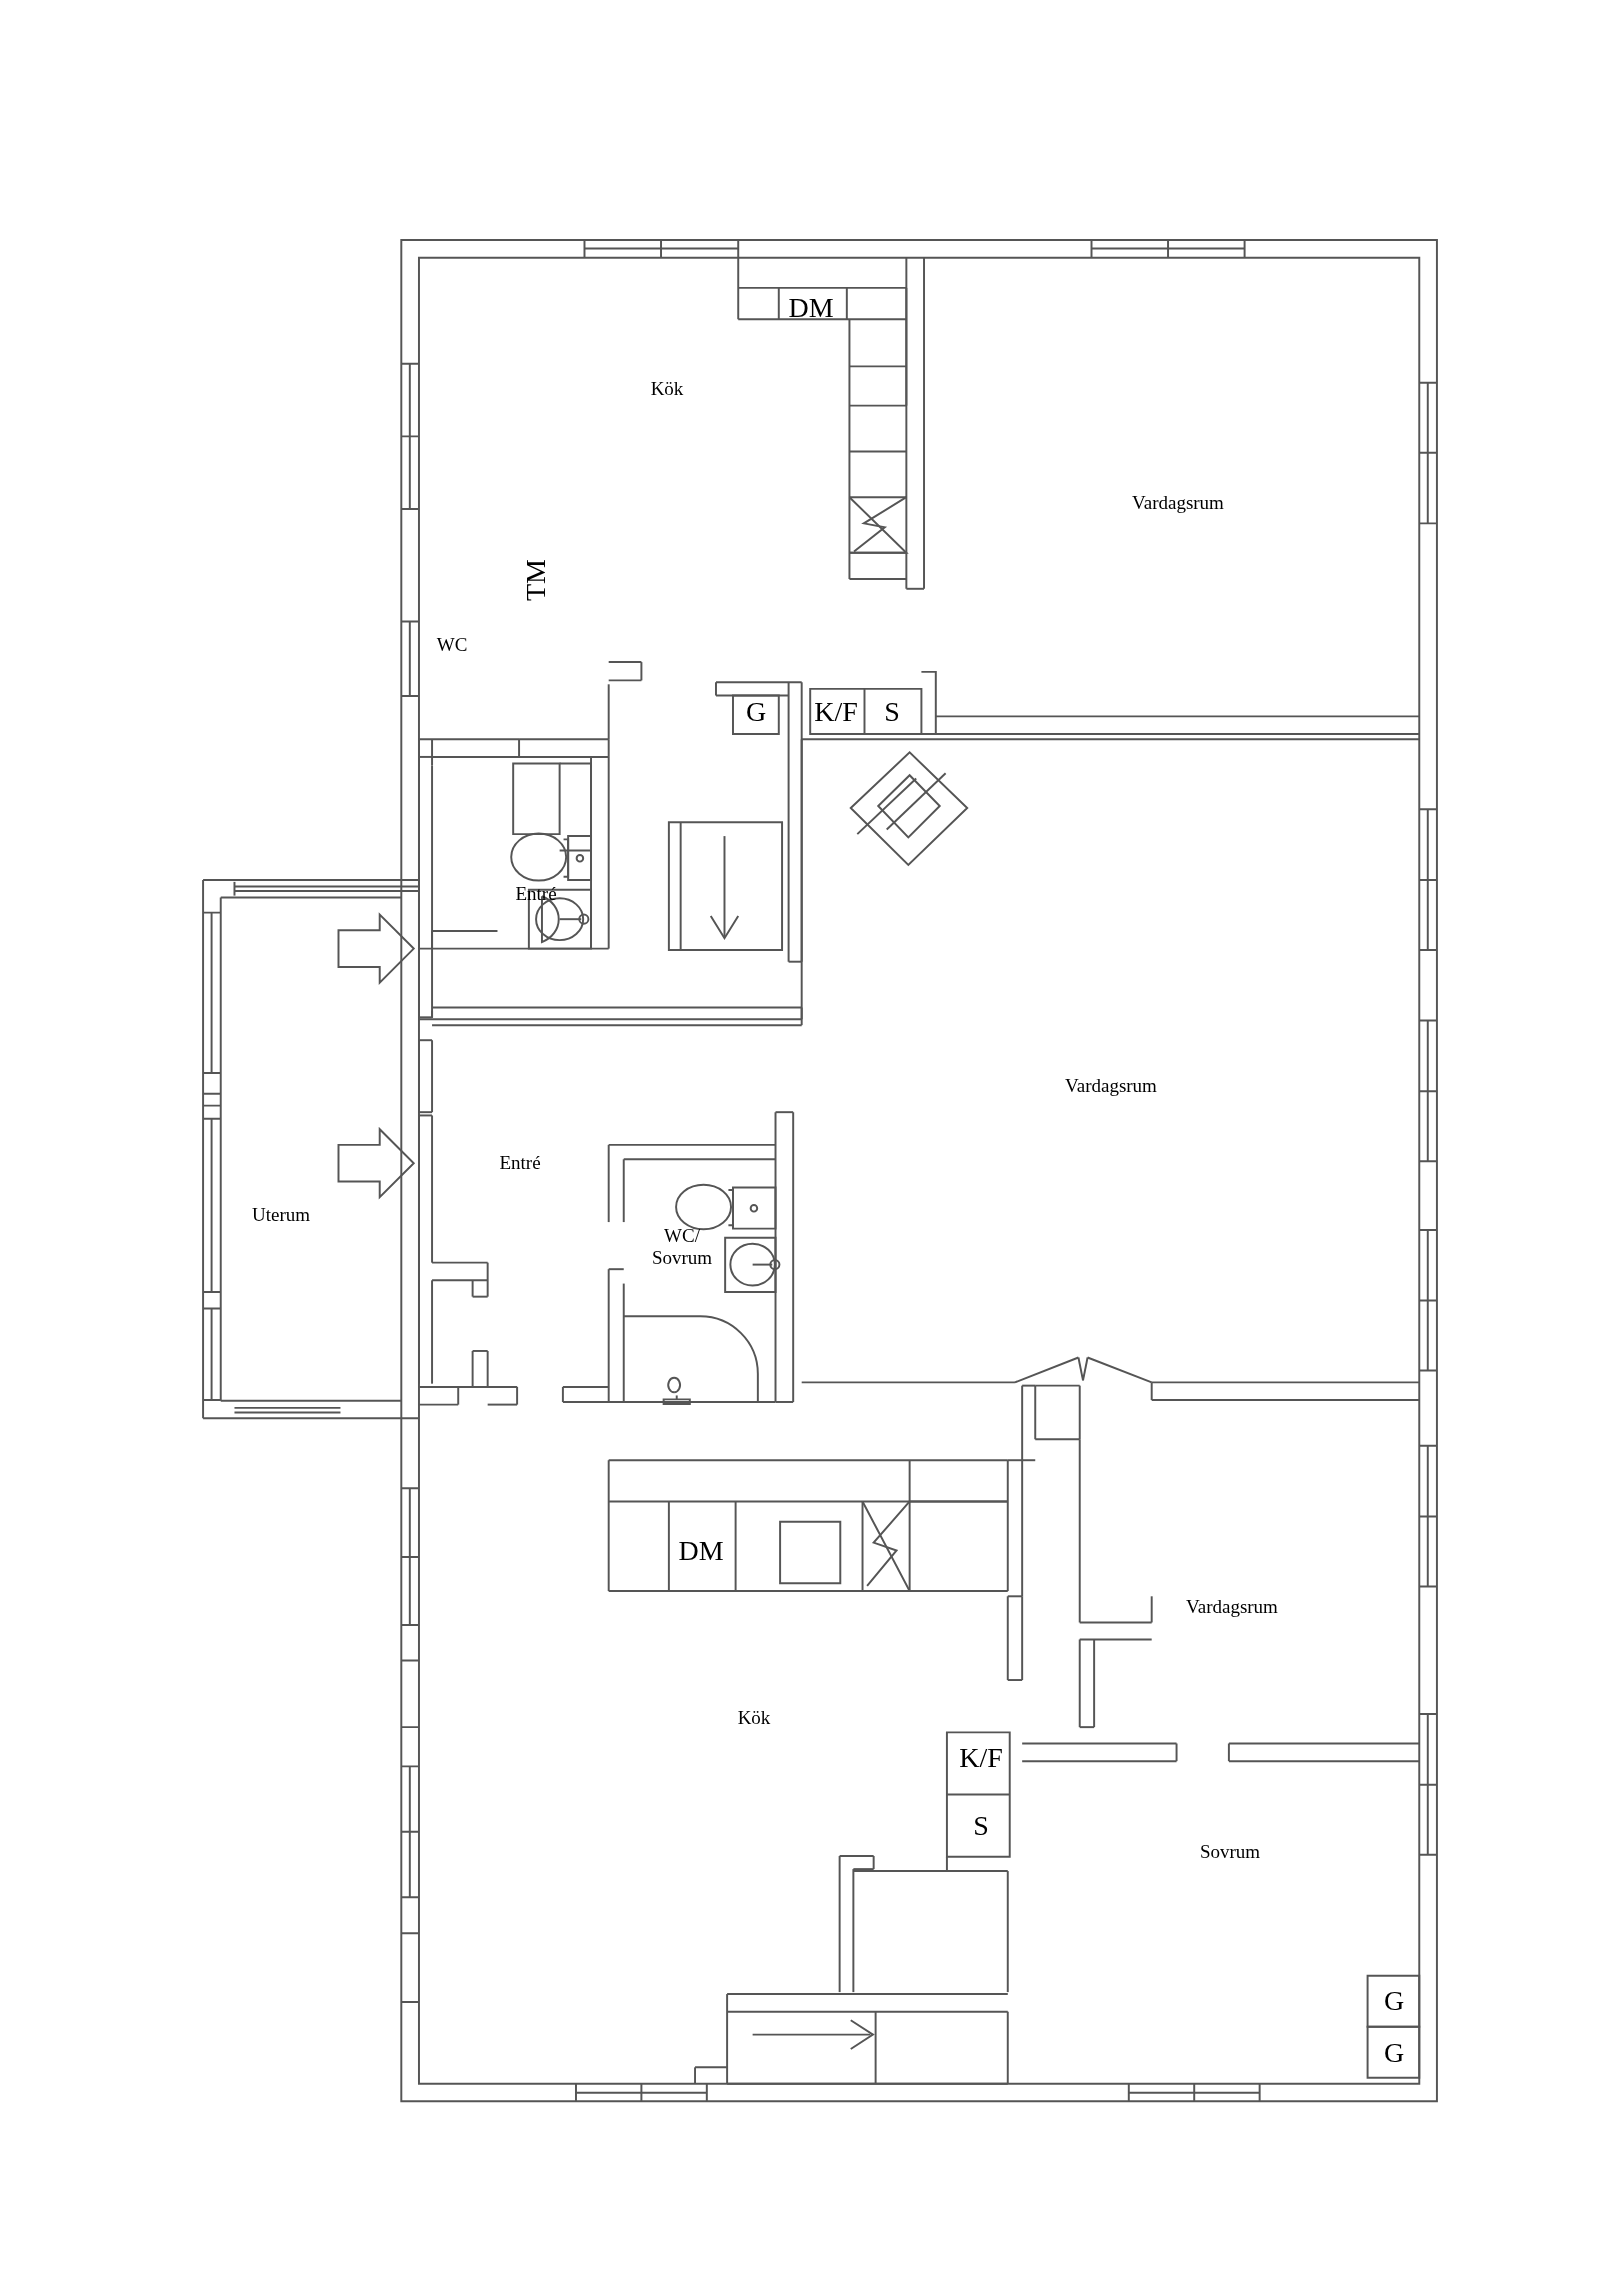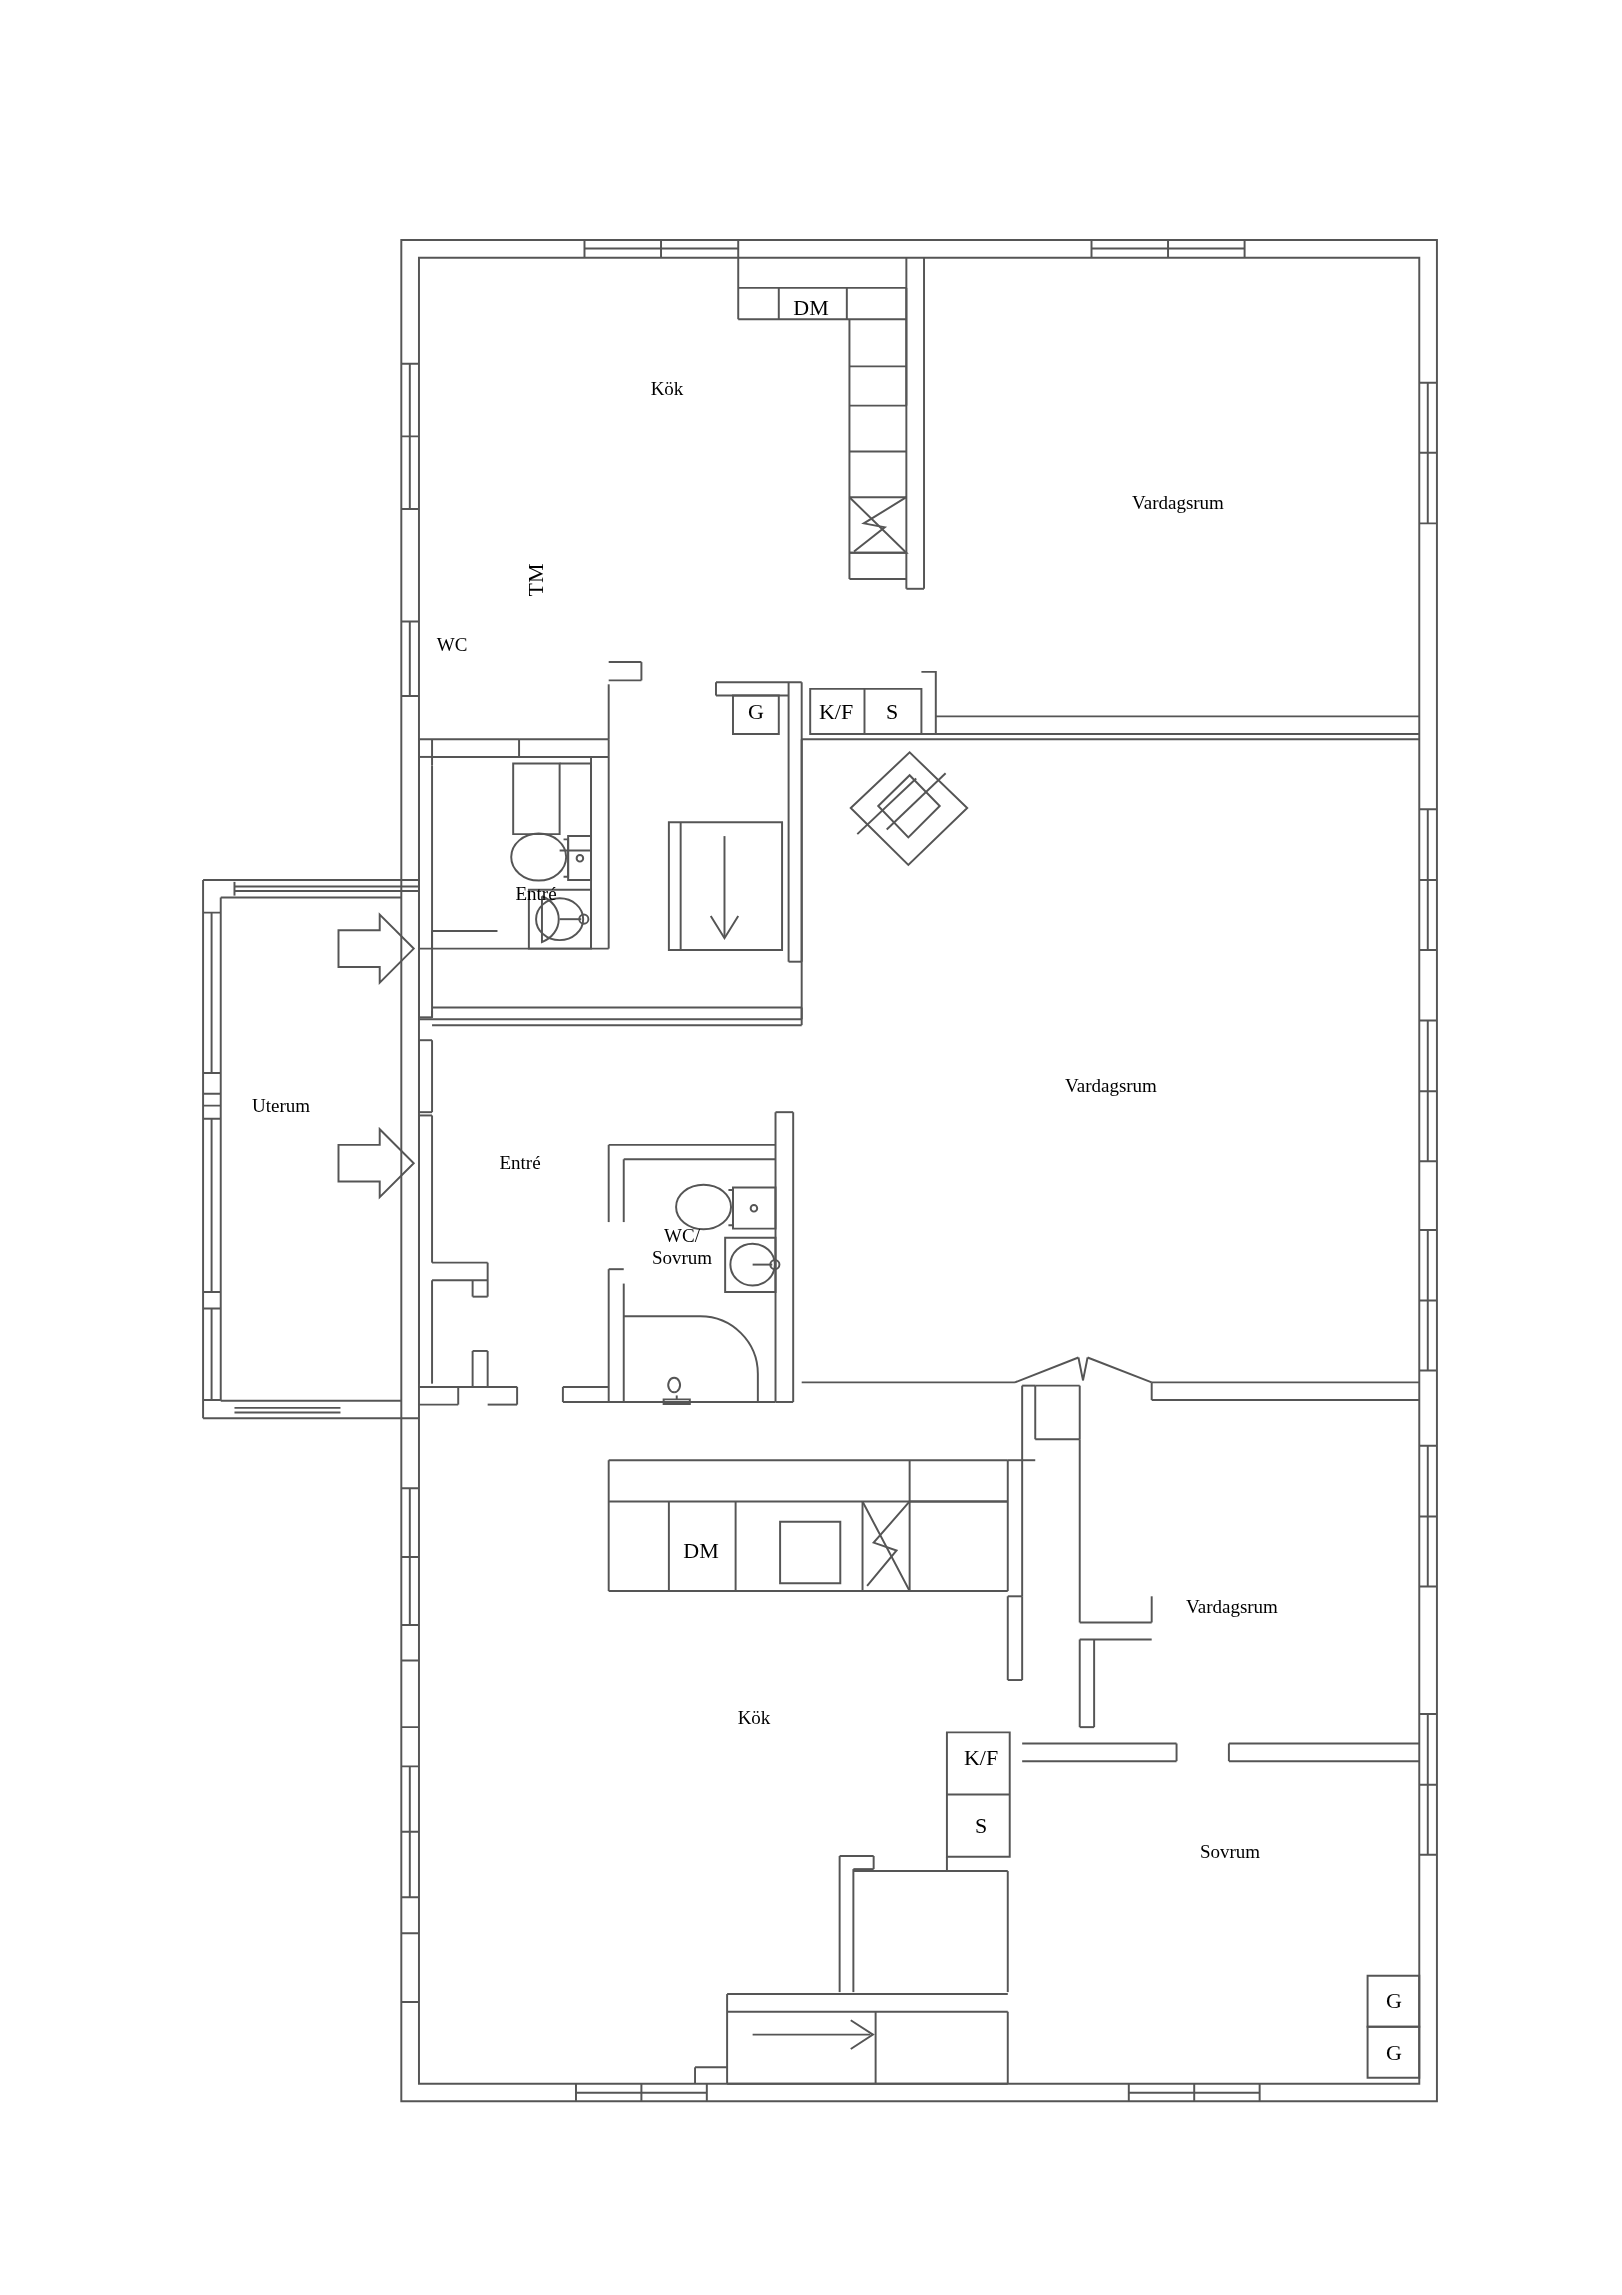--- a/index.html
+++ b/index.html
@@ -26,21 +26,21 @@
     position: absolute;
     color: #000000;
     font-family: "Liberation Serif", "DejaVu Serif", serif;
     white-space: pre;
     text-align: center;
     line-height: 1.18;
     transform: translate(-50%, -50%);
     pointer-events: none;
   }
   .lbl-big { font-size: 19px; }
-  .lbl-mid { font-size: 22px; }
+  .lbl-mid { font-size: 28px; }
   .lbl-rot {
     transform: translate(-50%, -50%) rotate(180deg);
     writing-mode: vertical-rl;
   }
 </style>
 </head>
 <body>
 
 <div id="page">
 
@@ -424,21 +424,21 @@
       </g>
 
     </g>
   </svg>
 
   <div id="labels">
       <div class="room-label lbl-big" style="left: 667px; top: 389px;">Kök</div>
       <div class="room-label lbl-big" style="left: 1178px; top: 503px;">Vardagsrum</div>
       <div class="room-label lbl-big" style="left: 452px; top: 645px;">WC</div>
       <div class="room-label lbl-big" style="left: 536px; top: 894px;">Entré</div>
-      <div class="room-label lbl-big" style="left: 281px; top: 1106px;">Uterum</div>
+      <div class="room-label lbl-big" style="left: 281px; top: 1215px;">Uterum</div>
       <div class="room-label lbl-big" style="left: 520px; top: 1163px;">Entré</div>
       <div class="room-label lbl-big" style="left: 1111px; top: 1086px;">Vardagsrum</div>
       <div class="room-label lbl-big" style="left: 682px; top: 1247px;">WC/
 Sovrum</div>
       <div class="room-label lbl-big" style="left: 1232px; top: 1607px;">Vardagsrum</div>
       <div class="room-label lbl-big" style="left: 754px; top: 1718px;">Kök</div>
       <div class="room-label lbl-big" style="left: 1230px; top: 1852px;">Sovrum</div>
       <div class="room-label lbl-mid" style="left: 811px; top: 308px;">DM</div>
       <div class="room-label lbl-mid lbl-rot" style="left: 536px; top: 580px;">TM</div>
       <div class="room-label lbl-mid" style="left: 756px; top: 712px;">G</div>

